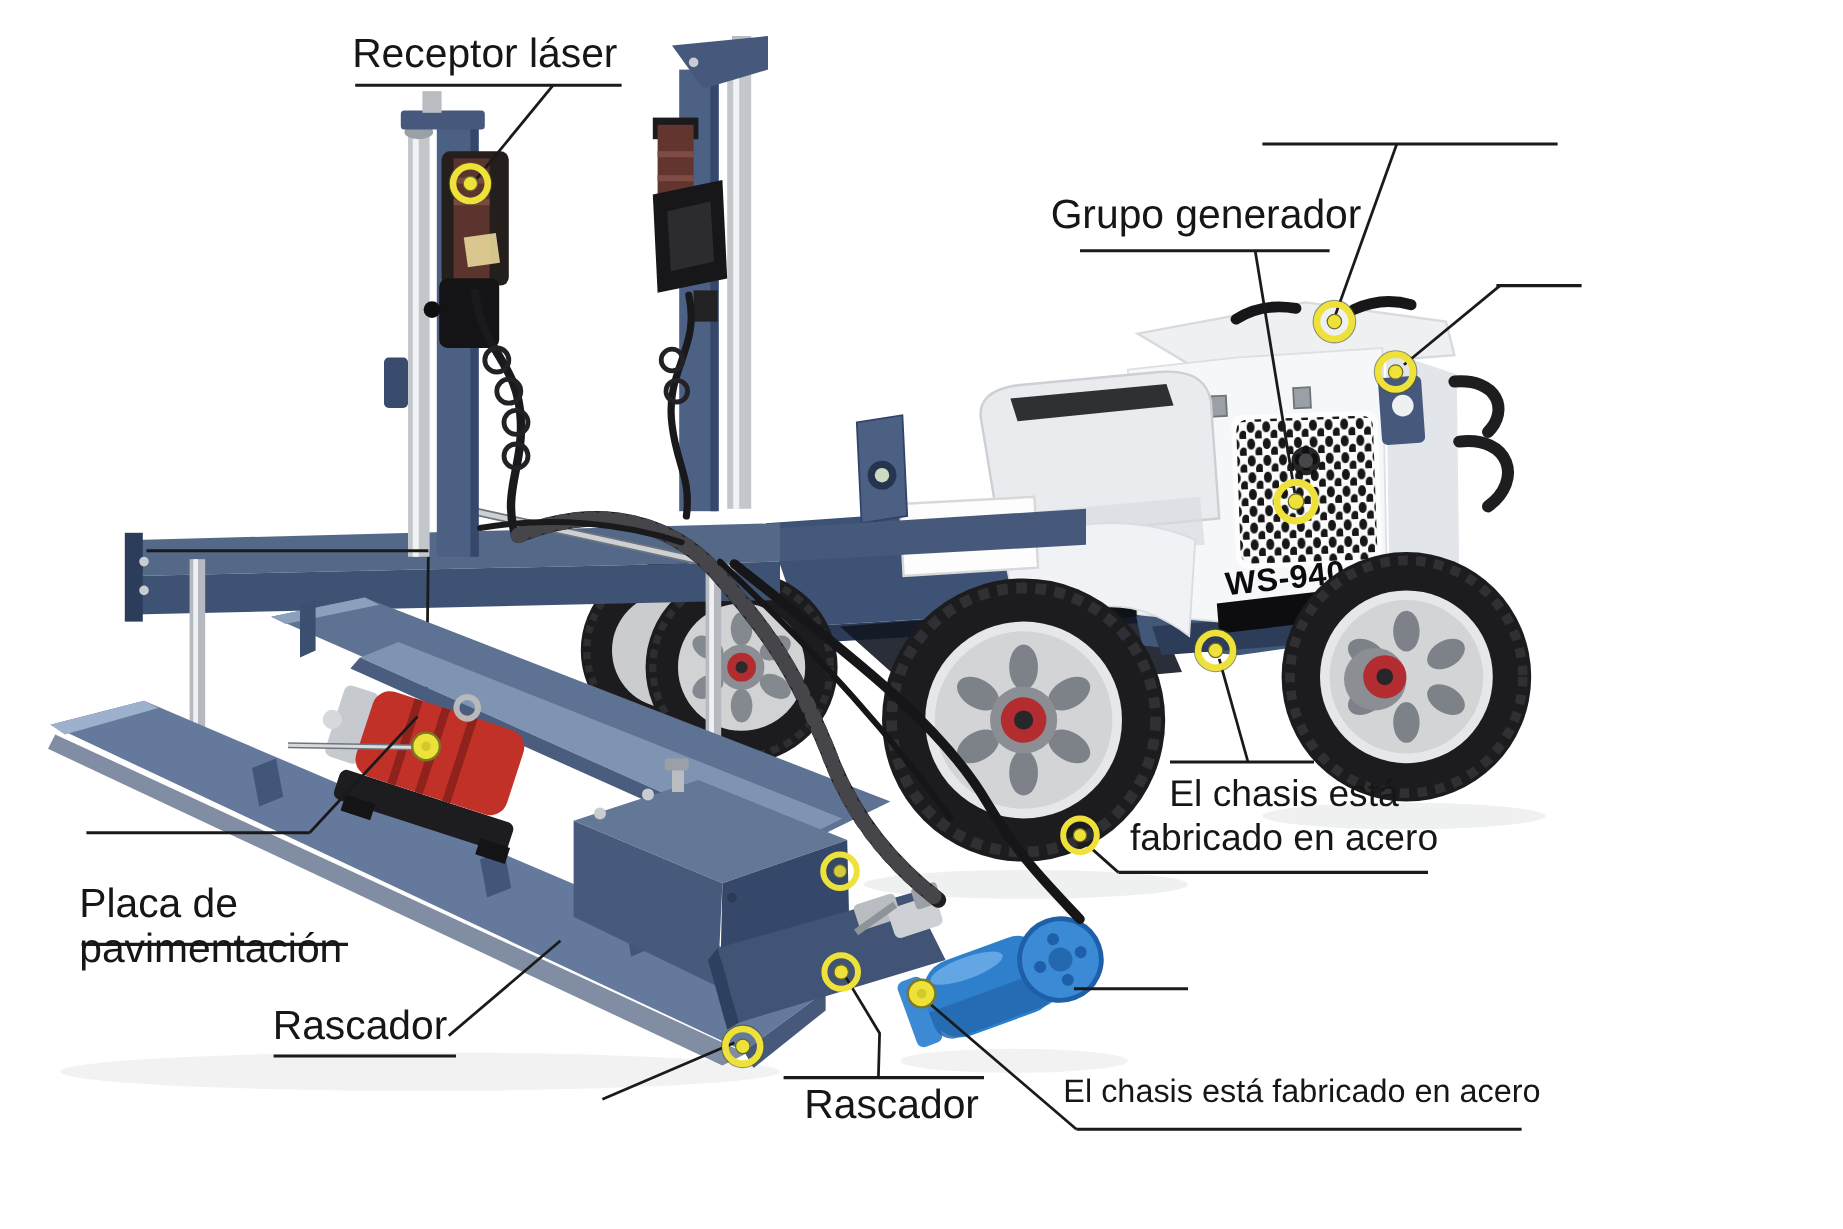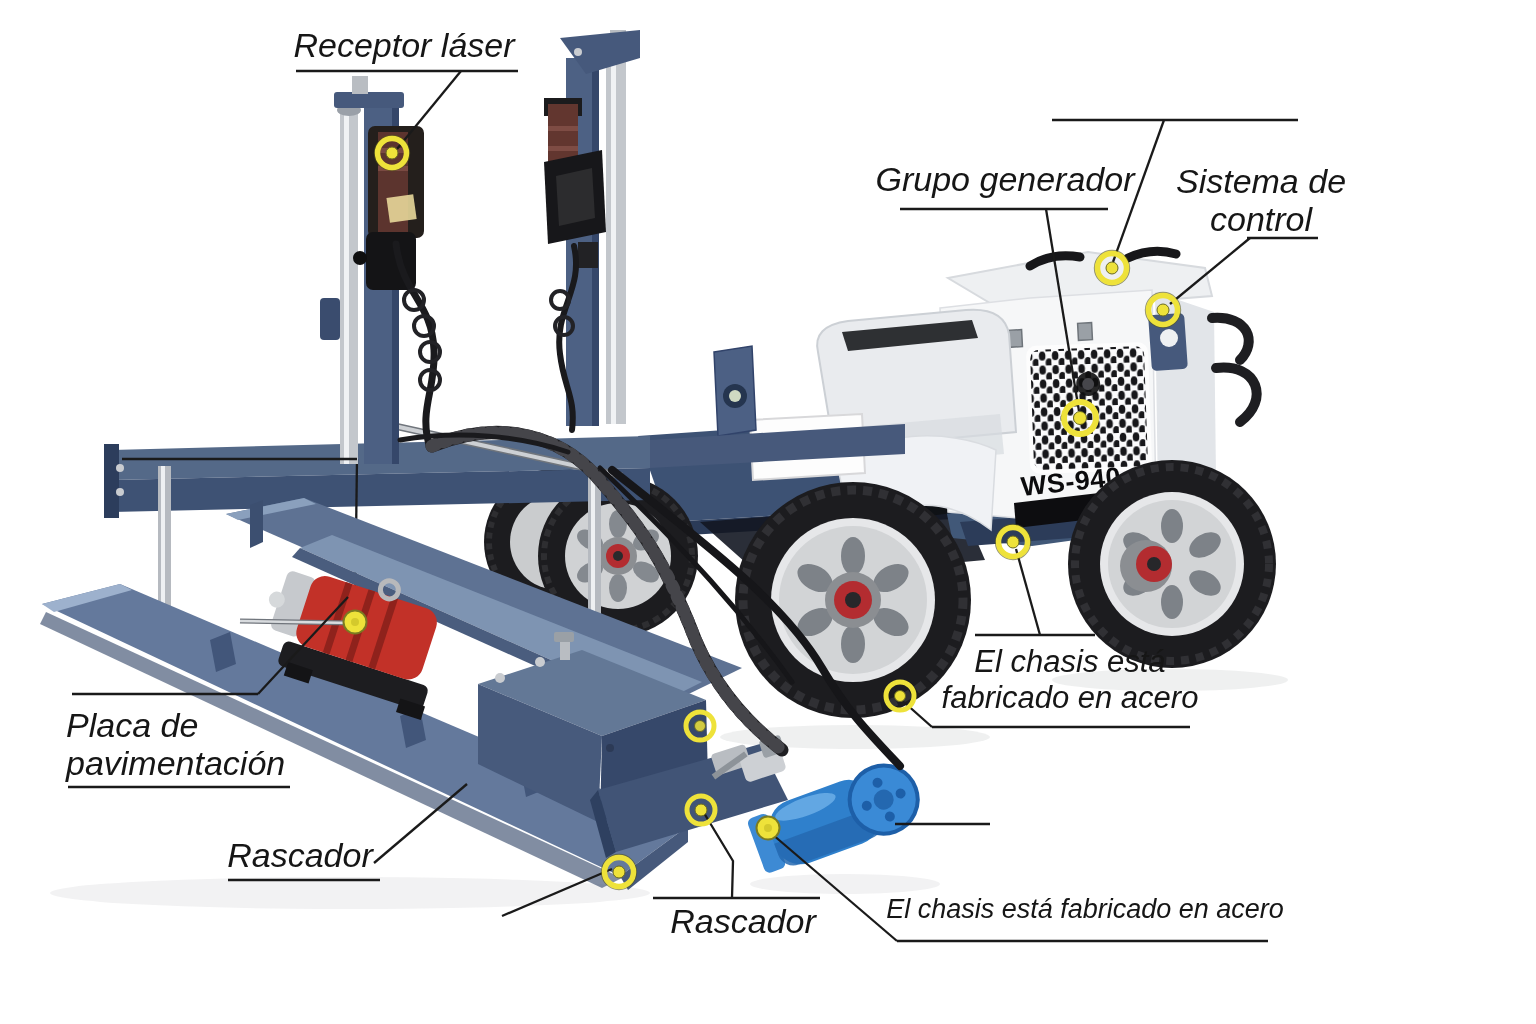--- a/index.html
+++ b/index.html
@@ -1,27 +1,27 @@
 <!DOCTYPE html>
 <html><head>
 <meta charset="utf-8">
 <style>
   html,body{margin:0;padding:0;background:#ffffff;}
   #stage{position:relative;width:1536px;height:1024px;background:#ffffff;overflow:hidden;
          font-family:"Liberation Sans", sans-serif;}
   #machine-svg{position:absolute;left:0;top:0;width:1536px;height:1024px;}
   .lbl{position:absolute;color:#161616;font-size:34px;line-height:38px;white-space:pre-line;
-       text-align:center;transform:translateX(-50%);letter-spacing:0px;font-style:italic;}
+       text-align:center;transform:translateX(-50%);letter-spacing:0px;}
   .lbl.left-align{transform:none;text-align:left;}
   .L-receptor{left:404px;top:26px;}
   .L-panel{left:1177px;top:78px;}
   .L-grupo{left:1005px;top:160px;text-align:right;}
   .L-sistema{left:1261px;top:162px;}
   .L-motor{left:222px;top:376px;}
-  .L-placa{left:66px;top:706px;}
+  .L-placa{left:66px;top:734px;}
   .L-rascador-izq{left:300px;top:836px;}
   .L-pavimentacion{left:372px;top:908px;font-size:31px;line-height:36px;}
   .L-rascador-cen{left:743px;top:902px;}
   .L-chasis-der{left:1070px;top:644px;font-size:31px;line-height:36px;}
   .L-incluye{left:1153px;top:762px;}
   .L-chasis-inf{left:1085px;top:890px;font-size:27px;}
 </style>
 </head>
 <body>
 
@@ -397,22 +397,20 @@
     </g>
     <g>
       <circle cx="768" cy="828" r="11.5" fill="#eee23a" stroke="#7a7a22" stroke-width="2"></circle>
       <circle cx="768" cy="828" r="4" fill="#d4c92c"></circle>
     </g>
   </g>
 </svg>
 
   <div class="lbl L-receptor">Receptor láser</div>
   <div class="lbl L-grupo">Grupo generador</div>
-  <div class="lbl L-sistema">Sistema de
-control</div>
   <div class="lbl left-align L-placa">Placa de
 pavimentación</div>
   <div class="lbl L-rascador-izq">Rascador</div>
   <div class="lbl L-rascador-cen">Rascador</div>
   <div class="lbl L-chasis-der">El chasis está
 fabricado en acero</div>
   <div class="lbl L-chasis-inf">El chasis está fabricado en acero</div>
 </div>
 
 </body></html>

